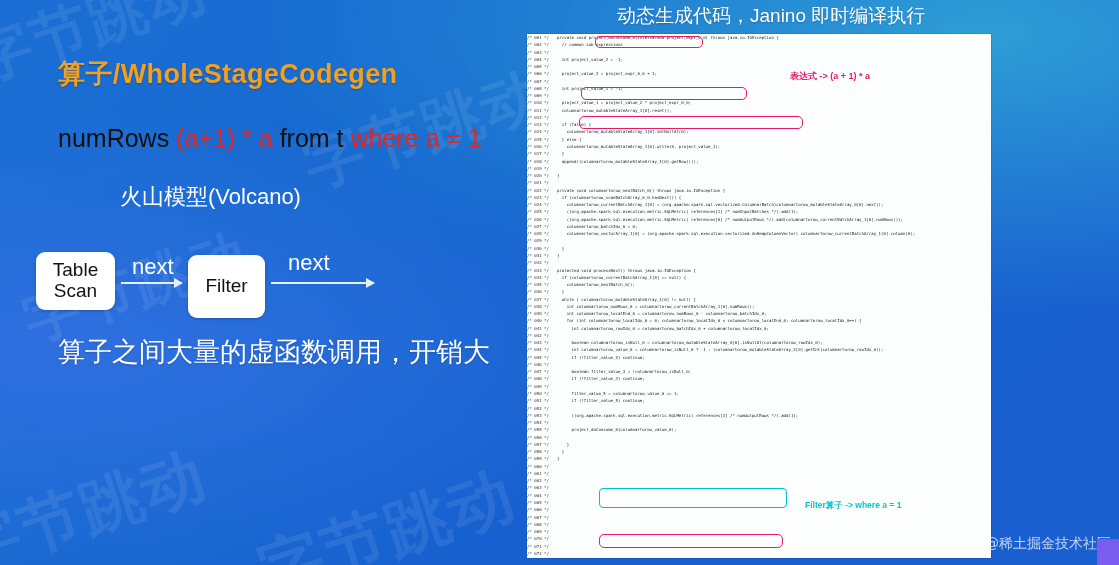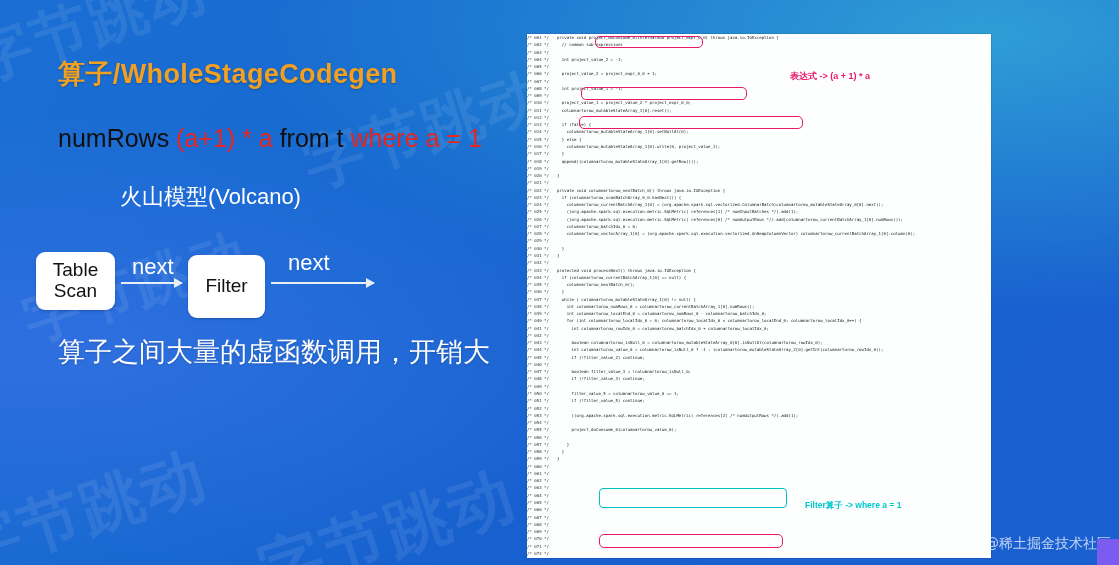--- a/index.html
+++ b/index.html
@@ -155,20 +155,21 @@
     </div>
 
     <div class="arrowwrap arrow2">
       <div class="arrowhead"></div>
     </div>
     <div class="arrlabel lbl2">next</div>
   </div>
 
   <div class="note1">算子之间大量的虚函数调用，开销大</div>
 
+  <div class="codetitle">动态生成代码，Janino 即时编译执行</div>
 
   <div class="codepanel">
     <div class="codeinner" id="codeinner"><span class="crow"><span class="gut">/* 001 */</span><span class="codetxt">private void project_doConsume_0(InternalRow project_expr_0_0) throws java.io.IOException {</span></span><span class="crow"><span class="gut">/* 002 */</span><span class="codetxt">  // common sub-expressions</span></span><span class="crow"><span class="gut">/* 003 */</span><span class="codetxt"></span></span><span class="crow"><span class="gut">/* 004 */</span><span class="codetxt">  int project_value_2 = -1;</span></span><span class="crow"><span class="gut">/* 005 */</span><span class="codetxt"></span></span><span class="crow"><span class="gut">/* 006 */</span><span class="codetxt">  project_value_2 = project_expr_0_0 + 1;</span></span><span class="crow"><span class="gut">/* 007 */</span><span class="codetxt"></span></span><span class="crow"><span class="gut">/* 008 */</span><span class="codetxt">  int project_value_1 = -1;</span></span><span class="crow"><span class="gut">/* 009 */</span><span class="codetxt"></span></span><span class="crow"><span class="gut">/* 010 */</span><span class="codetxt">  project_value_1 = project_value_2 * project_expr_0_0;</span></span><span class="crow"><span class="gut">/* 011 */</span><span class="codetxt">  columnartorow_mutableStateArray_1[0].reset();</span></span><span class="crow"><span class="gut">/* 012 */</span><span class="codetxt"></span></span><span class="crow"><span class="gut">/* 013 */</span><span class="codetxt">  if (false) {</span></span><span class="crow"><span class="gut">/* 014 */</span><span class="codetxt">    columnartorow_mutableStateArray_1[0].setNullAt(0);</span></span><span class="crow"><span class="gut">/* 015 */</span><span class="codetxt">  } else {</span></span><span class="crow"><span class="gut">/* 016 */</span><span class="codetxt">    columnartorow_mutableStateArray_1[0].write(0, project_value_1);</span></span><span class="crow"><span class="gut">/* 017 */</span><span class="codetxt">  }</span></span><span class="crow"><span class="gut">/* 018 */</span><span class="codetxt">  append((columnartorow_mutableStateArray_1[0].getRow()));</span></span><span class="crow"><span class="gut">/* 019 */</span><span class="codetxt"></span></span><span class="crow"><span class="gut">/* 020 */</span><span class="codetxt">}</span></span><span class="crow"><span class="gut">/* 021 */</span><span class="codetxt"></span></span><span class="crow"><span class="gut">/* 022 */</span><span class="codetxt">private void columnartorow_nextBatch_0() throws java.io.IOException {</span></span><span class="crow"><span class="gut">/* 023 */</span><span class="codetxt">  if (columnartorow_scanBatchArray_0_0.hasNext()) {</span></span><span class="crow"><span class="gut">/* 024 */</span><span class="codetxt">    columnartorow_currentBatchArray_1[0] = (org.apache.spark.sql.vectorized.ColumnarBatch)columnartorow_mutableStateArray_0[0].next();</span></span><span class="crow"><span class="gut">/* 025 */</span><span class="codetxt">    ((org.apache.spark.sql.execution.metric.SQLMetric) references[1] /* numInputBatches */).add(1);</span></span><span class="crow"><span class="gut">/* 026 */</span><span class="codetxt">    ((org.apache.spark.sql.execution.metric.SQLMetric) references[0] /* numOutputRows */).add(columnartorow_currentBatchArray_1[0].numRows());</span></span><span class="crow"><span class="gut">/* 027 */</span><span class="codetxt">    columnartorow_batchIdx_0 = 0;</span></span><span class="crow"><span class="gut">/* 028 */</span><span class="codetxt">    columnartorow_vectorArray_1[0] = (org.apache.spark.sql.execution.vectorized.OnHeapColumnVector) columnartorow_currentBatchArray_1[0].column(0);</span></span><span class="crow"><span class="gut">/* 029 */</span><span class="codetxt"></span></span><span class="crow"><span class="gut">/* 030 */</span><span class="codetxt">  }</span></span><span class="crow"><span class="gut">/* 031 */</span><span class="codetxt">}</span></span><span class="crow"><span class="gut">/* 032 */</span><span class="codetxt"></span></span><span class="crow"><span class="gut">/* 033 */</span><span class="codetxt">protected void processNext() throws java.io.IOException {</span></span><span class="crow"><span class="gut">/* 034 */</span><span class="codetxt">  if (columnartorow_currentBatchArray_1[0] == null) {</span></span><span class="crow"><span class="gut">/* 035 */</span><span class="codetxt">    columnartorow_nextBatch_0();</span></span><span class="crow"><span class="gut">/* 036 */</span><span class="codetxt">  }</span></span><span class="crow"><span class="gut">/* 037 */</span><span class="codetxt">  while ( columnartorow_mutableStateArray_1[0] != null) {</span></span><span class="crow"><span class="gut">/* 038 */</span><span class="codetxt">    int columnartorow_numRows_0 = columnartorow_currentBatchArray_1[0].numRows();</span></span><span class="crow"><span class="gut">/* 039 */</span><span class="codetxt">    int columnartorow_localEnd_0 = columnartorow_numRows_0 - columnartorow_batchIdx_0;</span></span><span class="crow"><span class="gut">/* 040 */</span><span class="codetxt">    for (int columnartorow_localIdx_0 = 0; columnartorow_localIdx_0 &lt; columnartorow_localEnd_0; columnartorow_localIdx_0++) {</span></span><span class="crow"><span class="gut">/* 041 */</span><span class="codetxt">      int columnartorow_rowIdx_0 = columnartorow_batchIdx_0 + columnartorow_localIdx_0;</span></span><span class="crow"><span class="gut">/* 042 */</span><span class="codetxt"></span></span><span class="crow"><span class="gut">/* 043 */</span><span class="codetxt">      boolean columnartorow_isNull_0 = columnartorow_mutableStateArray_0[0].isNullAt(columnartorow_rowIdx_0);</span></span><span class="crow"><span class="gut">/* 044 */</span><span class="codetxt">      int columnartorow_value_0 = columnartorow_isNull_0 ? -1 : (columnartorow_mutableStateArray_2[0].getInt(columnartorow_rowIdx_0));</span></span><span class="crow"><span class="gut">/* 045 */</span><span class="codetxt">      if (!filter_value_2) continue;</span></span><span class="crow"><span class="gut">/* 046 */</span><span class="codetxt"></span></span><span class="crow"><span class="gut">/* 047 */</span><span class="codetxt">      boolean filter_value_3 = !columnartorow_isNull_0;</span></span><span class="crow"><span class="gut">/* 048 */</span><span class="codetxt">      if (!filter_value_3) continue;</span></span><span class="crow"><span class="gut">/* 049 */</span><span class="codetxt"></span></span><span class="crow"><span class="gut">/* 050 */</span><span class="codetxt">      filter_value_5 = columnartorow_value_0 == 1;</span></span><span class="crow"><span class="gut">/* 051 */</span><span class="codetxt">      if (!filter_value_5) continue;</span></span><span class="crow"><span class="gut">/* 052 */</span><span class="codetxt"></span></span><span class="crow"><span class="gut">/* 053 */</span><span class="codetxt">      ((org.apache.spark.sql.execution.metric.SQLMetric) references[2] /* numOutputRows */).add(1);</span></span><span class="crow"><span class="gut">/* 054 */</span><span class="codetxt"></span></span><span class="crow"><span class="gut">/* 055 */</span><span class="codetxt">      project_doConsume_0(columnartorow_value_0);</span></span><span class="crow"><span class="gut">/* 056 */</span><span class="codetxt"></span></span><span class="crow"><span class="gut">/* 057 */</span><span class="codetxt">    }</span></span><span class="crow"><span class="gut">/* 058 */</span><span class="codetxt">  }</span></span><span class="crow"><span class="gut">/* 059 */</span><span class="codetxt">}</span></span><span class="crow"><span class="gut">/* 060 */</span><span class="codetxt"></span></span><span class="crow"><span class="gut">/* 061 */</span><span class="codetxt"></span></span><span class="crow"><span class="gut">/* 062 */</span><span class="codetxt"></span></span><span class="crow"><span class="gut">/* 063 */</span><span class="codetxt"></span></span><span class="crow"><span class="gut">/* 064 */</span><span class="codetxt"></span></span><span class="crow"><span class="gut">/* 065 */</span><span class="codetxt"></span></span><span class="crow"><span class="gut">/* 066 */</span><span class="codetxt"></span></span><span class="crow"><span class="gut">/* 067 */</span><span class="codetxt"></span></span><span class="crow"><span class="gut">/* 068 */</span><span class="codetxt"></span></span><span class="crow"><span class="gut">/* 069 */</span><span class="codetxt"></span></span><span class="crow"><span class="gut">/* 070 */</span><span class="codetxt"></span></span><span class="crow"><span class="gut">/* 071 */</span><span class="codetxt"></span></span><span class="crow"><span class="gut">/* 072 */</span><span class="codetxt"></span></span></div>
 
     <div class="abox" style="left:68px;top:2px;width:106px;height:10px;"></div>
     <div class="abox" style="left:54px;top:53px;width:164px;height:11px;"></div>
     <div class="abox" style="left:52px;top:82px;width:222px;height:11px;"></div>
     <div class="abox" style="left:72px;top:500px;width:182px;height:12px;"></div>
 
     <div class="gbox" style="left:72px;top:454px;width:186px;height:18px;"></div>

